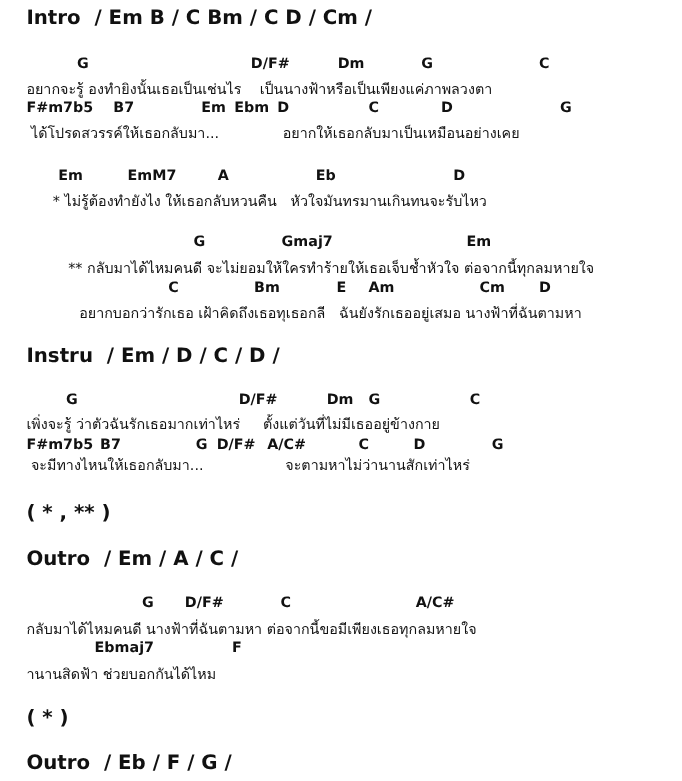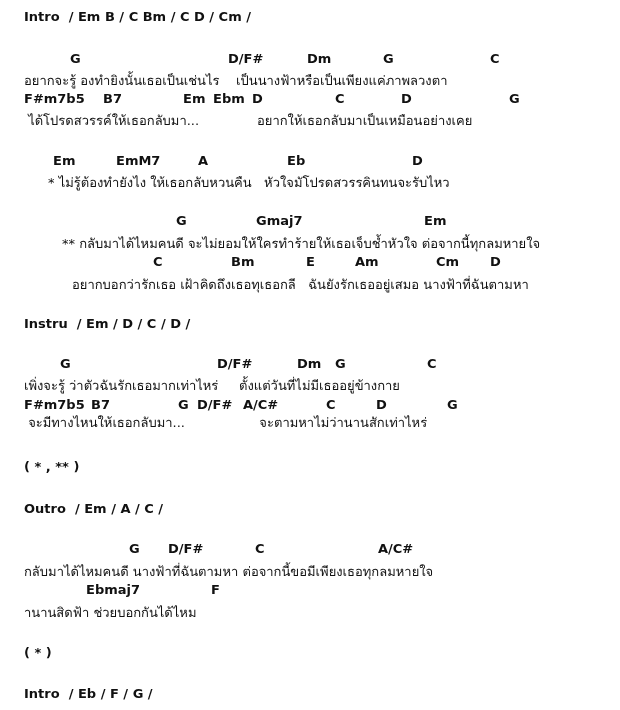--- a/index.html
+++ b/index.html
@@ -1,18 +1,18 @@
 <!DOCTYPE html>
 <html><head>
 <meta charset="utf-8">
 <style>
   html, body { margin: 0; padding: 0; background: #ffffff; }
   body { width: 620px; height: 710px; position: relative; overflow: hidden;
          font-family: "DejaVu Sans", "Liberation Sans", sans-serif; color: #111; }
-  .line { position: absolute; left: 0; white-space: pre; font-size: 13px; line-height: 16px; }
+  .line { position: absolute; left: 0; white-space: pre; font-size: 18px; line-height: 16px; }
   .bold { font-weight: bold; }
   .chord { position: absolute; font-weight: bold; font-size: 13px; white-space: pre; }
   .lyric { position: absolute; font-size: 13px; white-space: pre; }
 </style>
 </head>
 <body>
 
 <div>
   <div class="line bold" style="left:24px;top:9px;">Intro  / Em B / C Bm / C D / Cm /</div>
 
@@ -30,30 +30,30 @@
   <span class="chord" style="left:335px;top:91px;">C</span>
   <span class="chord" style="left:401px;top:91px;">D</span>
   <span class="chord" style="left:509px;top:91px;">G</span>
   <span class="lyric" style="left:24px;top:110px;"> ได้โปรดสวรรค์ให้เธอกลับมา...              อยากให้เธอกลับมาเป็นเหมือนอย่างเคย</span>
 
   <span class="chord" style="left:53px;top:153px;">Em</span>
   <span class="chord" style="left:116px;top:153px;">EmM7</span>
   <span class="chord" style="left:198px;top:153px;">A</span>
   <span class="chord" style="left:287px;top:153px;">Eb</span>
   <span class="chord" style="left:412px;top:153px;">D</span>
-  <span class="lyric" style="left:48px;top:172px;">* ไม่รู้ต้องทำยังไง ให้เธอกลับหวนคืน   หัวใจมัโปรดสวรรคินทนจะรับไหว</span>
+  <span class="lyric" style="left:48px;top:172px;">* ไม่รู้ต้องทำยังไง ให้เธอกลับหวนคืน   หัวใจมันทรมานเกินทนจะรับไหว</span>
 
   <span class="chord" style="left:176px;top:213px;">G</span>
   <span class="chord" style="left:256px;top:213px;">Gmaj7</span>
   <span class="chord" style="left:424px;top:213px;">Em</span>
   <span class="lyric" style="left:62px;top:233px;">** กลับมาได้ไหมคนดี จะไม่ยอมให้ใครทำร้ายให้เธอเจ็บช้ำหัวใจ ต่อจากนี้ทุกลมหายใจ</span>
   <span class="chord" style="left:153px;top:254px;">C</span>
   <span class="chord" style="left:231px;top:254px;">Bm</span>
   <span class="chord" style="left:306px;top:254px;">E</span>
-  <span class="chord" style="left:355px;top:254px;">Am</span>
+  <span class="chord" style="left:335px;top:254px;">Am</span>
   <span class="chord" style="left:436px;top:254px;">Cm</span>
   <span class="chord" style="left:490px;top:254px;">D</span>
   <span class="lyric" style="left:72px;top:274px;">อยากบอกว่ารักเธอ เฝ้าคิดถึงเธอทุเธอกลี   ฉันยังรักเธออยู่เสมอ นางฟ้าที่ฉันตามหา</span>
 
   <div class="line bold" style="left:24px;top:316px;text-align:center;">Instru  / Em / D / C / D /</div>
 
   <span class="chord" style="left:60px;top:356px;">G</span>
   <span class="chord" style="left:217px;top:356px;">D/F#</span>
   <span class="chord" style="left:297px;top:356px;">Dm</span>
   <span class="chord" style="left:335px;top:356px;">G</span>
@@ -75,14 +75,14 @@
   <span class="chord" style="left:129px;top:541px;">G</span>
   <span class="chord" style="left:168px;top:541px;">D/F#</span>
   <span class="chord" style="left:255px;top:541px;">C</span>
   <span class="chord" style="left:378px;top:541px;">A/C#</span>
   <span class="lyric" style="left:24px;top:561px;">กลับมาได้ไหมคนดี นางฟ้าที่ฉันตามหา ต่อจากนี้ขอมีเพียงเธอทุกลมหายใจ</span>
   <span class="chord" style="left:86px;top:582px;">Ebmaj7</span>
   <span class="chord" style="left:211px;top:582px;">F</span>
   <span class="lyric" style="left:24px;top:602px;">านานสิดฟ้า ช่วยบอกกันได้ไหม</span>
 
   <div class="line bold" style="left:24px;top:645px;">( * )</div>
-  <div class="line bold" style="left:24px;top:686px;">Intro  / Eb / F / G /</div>
+  <div class="line bold" style="left:24px;top:686px;">Outro  / Eb / F / G /</div>
 </div>
 
 </body></html>

